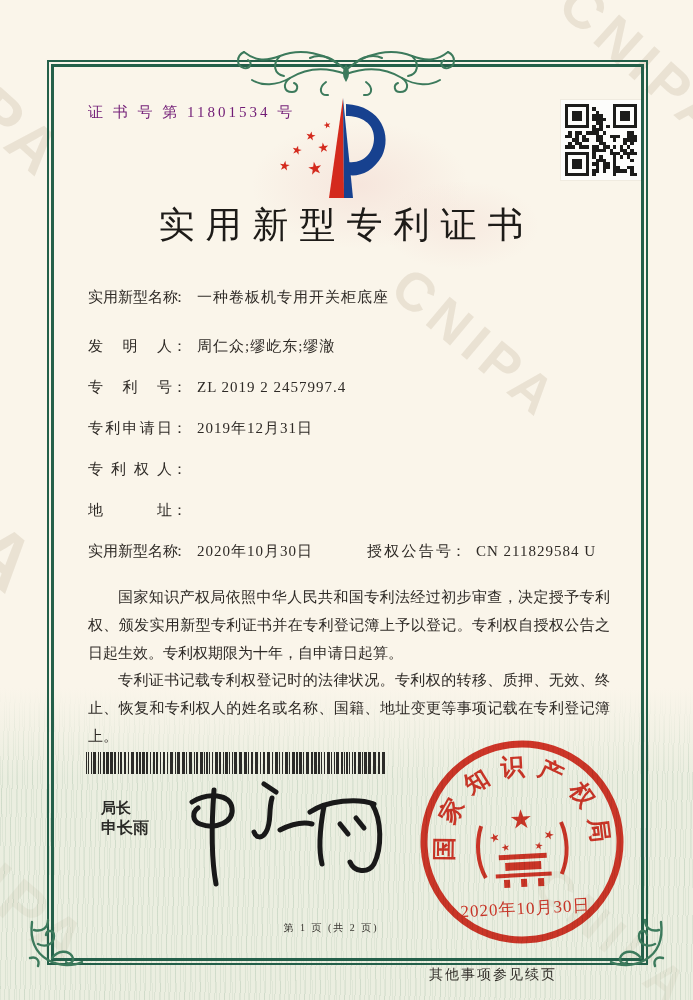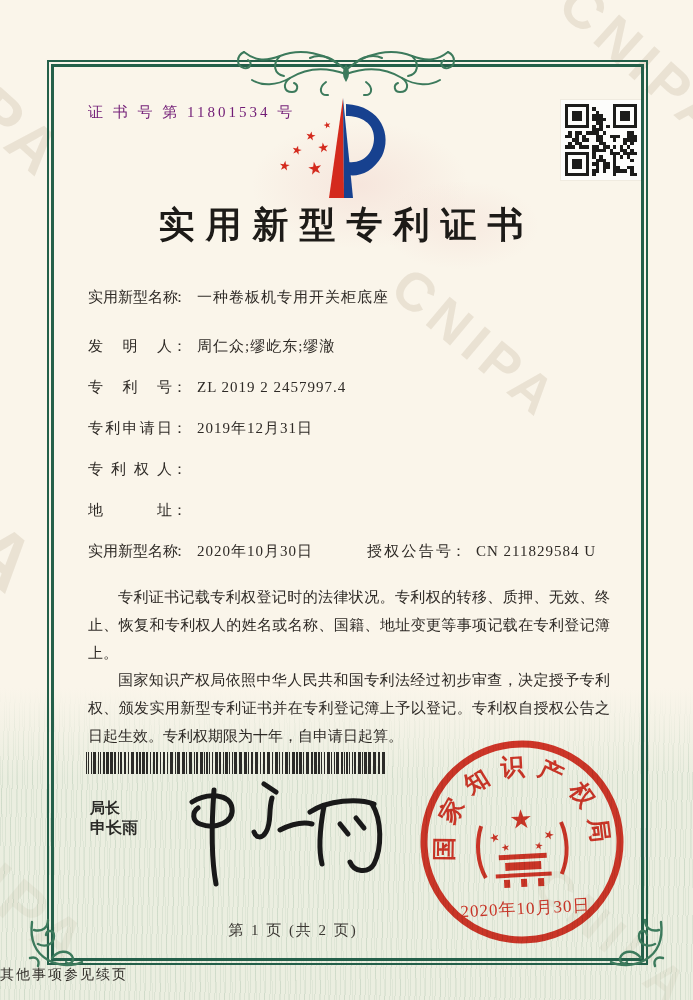--- a/index.html
+++ b/index.html
@@ -51,21 +51,21 @@
   }
 
   .qr{position:absolute;left:561px;top:100px;width:80px;height:80px;background:#fdfdfb;
       box-shadow:0 0 0 1px rgba(0,0,0,0.04);}
   .qr svg{position:absolute;left:4px;top:4px;}
 
   .logo{position:absolute;left:270px;top:94px;width:144px;height:104px;}
 
   .title{
     position:absolute;left:0;top:201px;width:693px;text-align:center;
-    font-size:36px;font-weight:bold;letter-spacing:11px;color:#1d1b18;
+    font-size:36px;font-weight:normal;letter-spacing:11px;color:#1d1b18;
   }
 
   .fields{position:absolute;left:88px;top:288px;width:540px;font-size:15px;}
   .row{margin-bottom:22px;display:flex;align-items:baseline;white-space:nowrap;}
   .row.gap-lg{margin-bottom:30px;}
   .flabel{
     display:inline-block;width:5.6em;text-align:justify;text-align-last:justify;
     color:#2e2a26;
   }
   .fcolon{margin-right:10px;}
@@ -74,36 +74,36 @@
   .grant-pair2 .flabel{width:5.6em;}
 
   .paras{
     position:absolute;left:88px;top:584px;width:522px;
     font-size:15px;line-height:1.85;text-align:justify;color:#2e2a26;
   }
   .paras p{margin:0;text-indent:2em;}
 
   .barcode{position:absolute;left:86px;top:752px;width:304px;height:22px;}
 
-  .duty{position:absolute;left:90px;top:799px;
+  .duty{position:absolute;left:101px;top:799px;
         font-family:"Liberation Sans","DejaVu Sans",sans-serif;
         font-size:15px;font-weight:600;color:#2b2b28;}
   .duty .name{font-size:16px;}
 
   .signature{position:absolute;left:152px;top:772px;width:250px;height:115px;}
 
   .seal{position:absolute;left:416px;top:736px;width:212px;height:212px;
         transform:rotate(-3deg);opacity:0.93;mix-blend-mode:multiply;}
 
   .page-num{
-    position:absolute;left:0;top:921px;width:586px;text-align:center;
-    font-size:15px;letter-spacing:2px;color:#3a3732;
+    position:absolute;left:0;top:921px;width:662px;text-align:center;
+    font-size:10px;letter-spacing:2px;color:#3a3732;
   }
   .cont-note{
-    position:absolute;left:0;top:966px;width:557px;text-align:left;
+    position:absolute;left:0;top:966px;width:557px;text-align:right;
     font-size:14px;letter-spacing:2px;color:#33302b;
   }
 
   .ornament-top{position:absolute;left:216px;top:38px;width:260px;height:62px;}
   .corner-orn{position:absolute;width:58px;height:52px;}
   .corner-orn.bl{left:26px;top:918px;}
   .corner-orn.br{left:609px;top:918px;transform:scaleX(-1);}
 </style>
 </head>
 <body>
@@ -438,22 +438,22 @@
       <span class="fvalue">2020年10月30日</span>
     <span class="grant-pair2">
       <span class="flabel">授权公告号</span>
         <span class="fcolon">：</span>
         <span class="fvalue">CN 211829584 U</span>
     </span>
   </div>
 </div>
 
 <div class="paras">
+  <p>国家知识产权局依照中华人民共和国专利法经过初步审查，决定授予专利权、颁发实用新型专利证书并在专利登记簿上予以登记。专利权自授权公告之日起生效。专利权期限为十年，自申请日起算。</p>
   <p>专利证书记载专利权登记时的法律状况。专利权的转移、质押、无效、终止、恢复和专利权人的姓名或名称、国籍、地址变更等事项记载在专利登记簿上。</p>
-  <p>国家知识产权局依照中华人民共和国专利法经过初步审查，决定授予专利权、颁发实用新型专利证书并在专利登记簿上予以登记。专利权自授权公告之日起生效。专利权期限为十年，自申请日起算。</p>
 </div>
 
 <svg class="barcode" id="barcode-svg" viewBox="0 0 304 22" preserveAspectRatio="none">
     <rect x="0" y="0" width="1" height="22" fill="#2b2b28"></rect>
     <rect x="2" y="0" width="1" height="22" fill="#2b2b28"></rect>
     <rect x="5" y="0" width="1" height="22" fill="#2b2b28"></rect>
     <rect x="7" y="0" width="3" height="22" fill="#2b2b28"></rect>
     <rect x="12" y="0" width="1" height="22" fill="#2b2b28"></rect>
     <rect x="14" y="0" width="1" height="22" fill="#2b2b28"></rect>
     <rect x="17" y="0" width="2" height="22" fill="#2b2b28"></rect>

